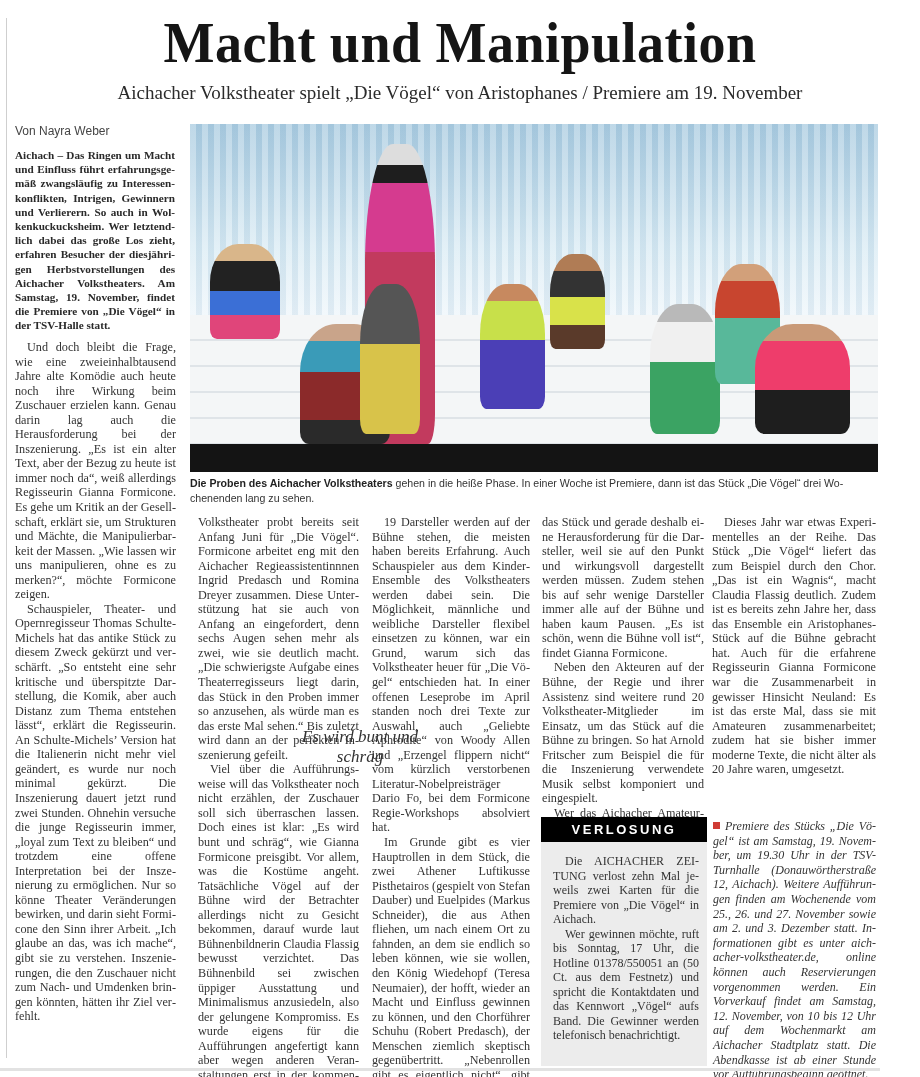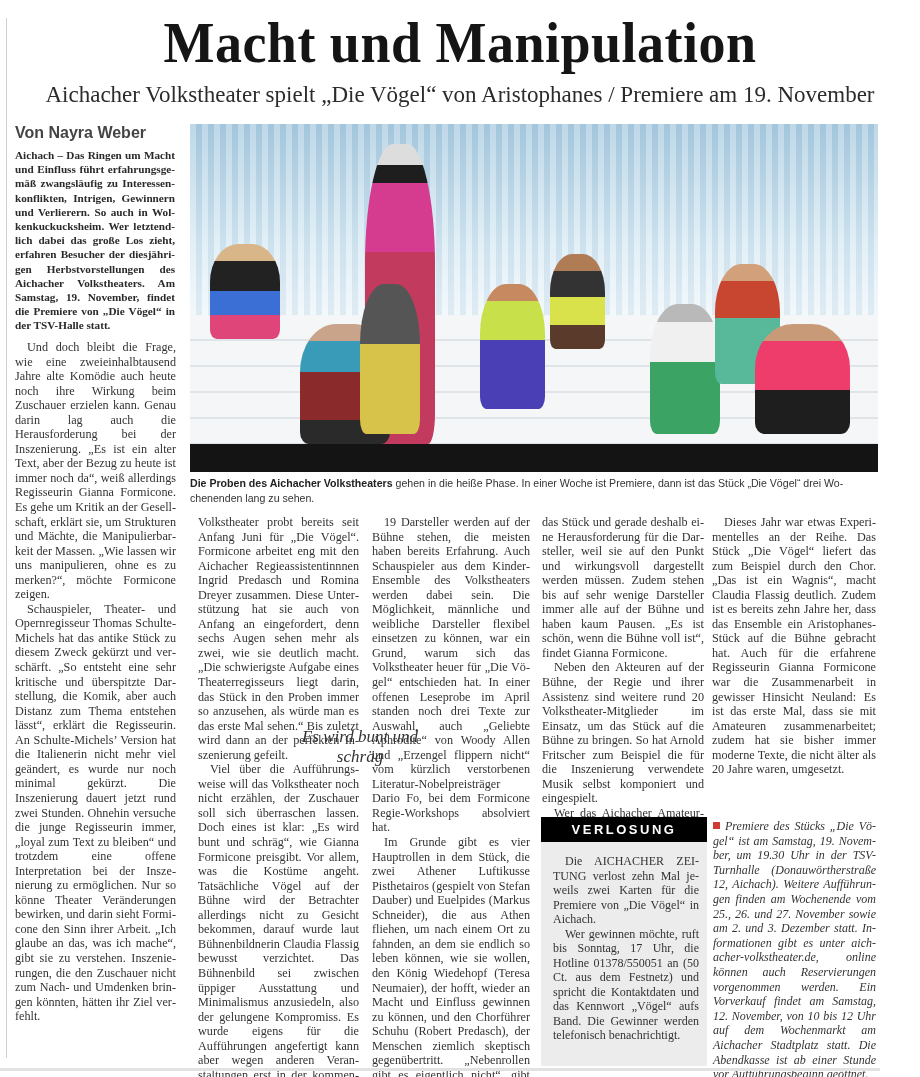--- a/index.html
+++ b/index.html
@@ -5,27 +5,27 @@
   * { box-sizing: border-box; margin: 0; padding: 0; }
   html, body { width: 920px; height: 1077px; background: #ffffff; overflow: hidden; }
   body { position: relative; font-family: "Liberation Serif", "DejaVu Serif", serif; color: #2a2a2a; }
 
   .left-rule { position: absolute; left: 6px; top: 18px; width: 1px; height: 1040px; background: #cfcfcf; }
   .bottom-rule { position: absolute; left: 0; top: 1068px; width: 880px; height: 3px; background: #e2e2e2; }
 
   .headline { position: absolute; left: 0; top: 12px; width: 920px; text-align: center;
     font-family: "Liberation Serif", serif; font-weight: bold; font-size: 54px; letter-spacing: 0.5px; color: #151515; transform: scaleY(1.05); }
   .subhead { position: absolute; left: 0; top: 82px; width: 920px; text-align: center;
-    font-family: "Liberation Serif", serif; font-size: 23px; color: #2b2b2b; }
+    font-family: "Liberation Serif", serif; font-size: 19px; color: #2b2b2b; }
 
   .col { position: absolute; font-size: 12.2px; line-height: 14.55px; text-align: justify; hyphens: manual; color: #333; }
   .col p { text-indent: 12px; }
   .col p.noindent { text-indent: 0; font-family: Liberation Serif, serif; }
 
-  .byline { position: absolute; left: 15px; top: 124px; font-family: "Liberation Sans", sans-serif; font-size: 16px; color: #444; font-weight: bold; }
+  .byline { position: absolute; left: 15px; top: 124px; font-family: "Liberation Sans", sans-serif; font-size: 12px; color: #444; }
   .lead { position: absolute; left: 15px; top: 148px; width: 160px; font-family: Liberation Serif, serif;
     font-weight: bold; font-size: 11.2px; line-height: 14.2px; text-align: justify; color: #2a2a2a; }
 
   .c1 { left: 15px; top: 340px; width: 161px; }
   .c2 { left: 198px; top: 515px; width: 161px; }
   .c3 { left: 372px; top: 515px; width: 158px; }
   .c4 { left: 542px; top: 515px; width: 162px; }
   .c5 { left: 712px; top: 515px; width: 164px; }
 
   .photo { position: absolute; left: 190px; top: 124px; width: 688px; height: 348px; overflow: hidden;

